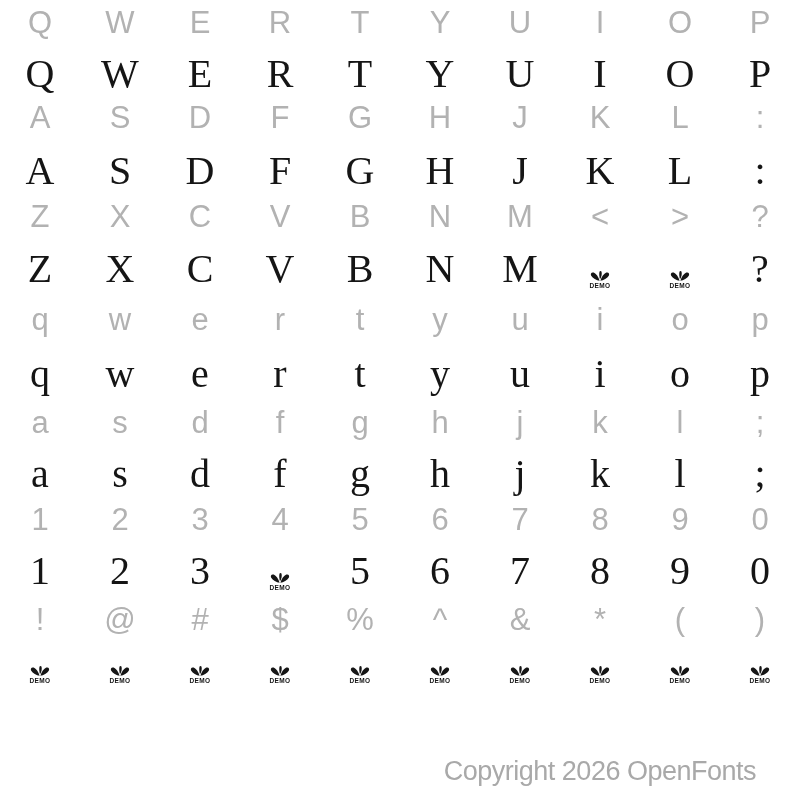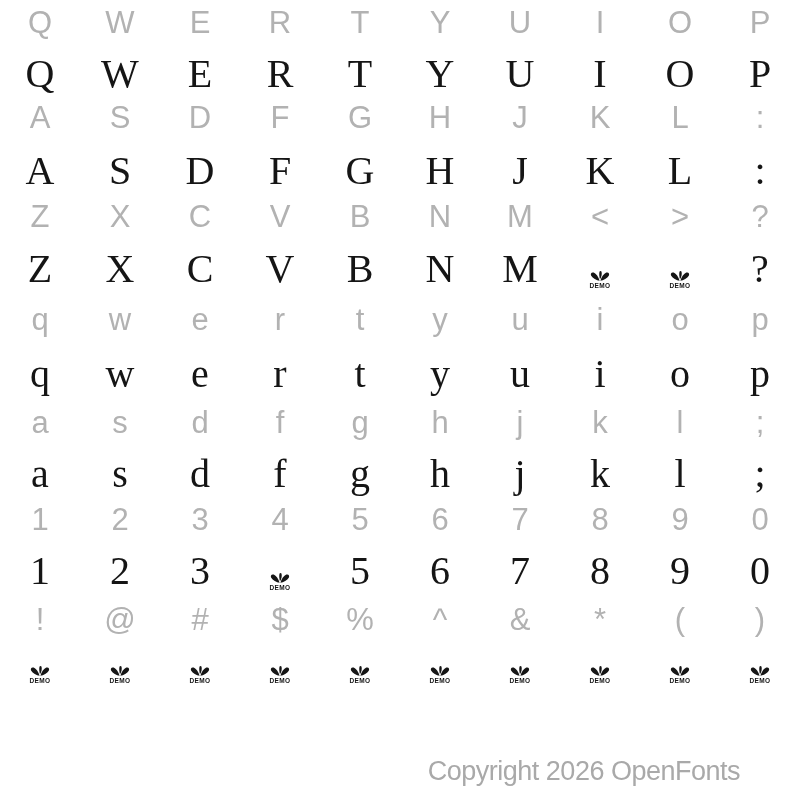--- a/index.html
+++ b/index.html
@@ -61,21 +61,21 @@
     font-size: 6.5px;
     font-weight: bold;
     letter-spacing: 0.4px;
     line-height: 1;
     margin-top: 1px;
     color: var(--glyph-color, #151515);
   }
   #copyright {
     position: absolute;
     top: 758px;
-    right: 60px;
+    right: 44px;
     font-family: "Liberation Sans", sans-serif;
     font-size: 27px;
     letter-spacing: -0.5px;
     line-height: 1;
     color: var(--copyright-color, #a9a9a9);
     white-space: nowrap;
   }
 </style>
 </head>
 <body>

